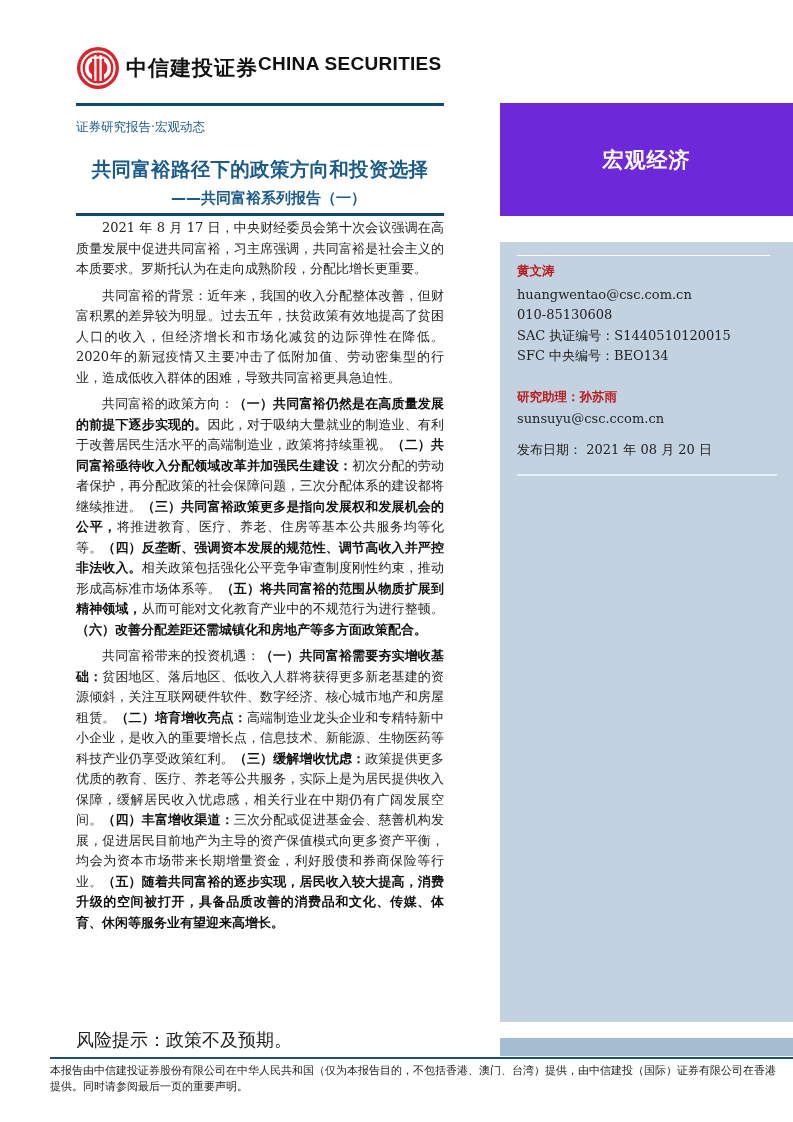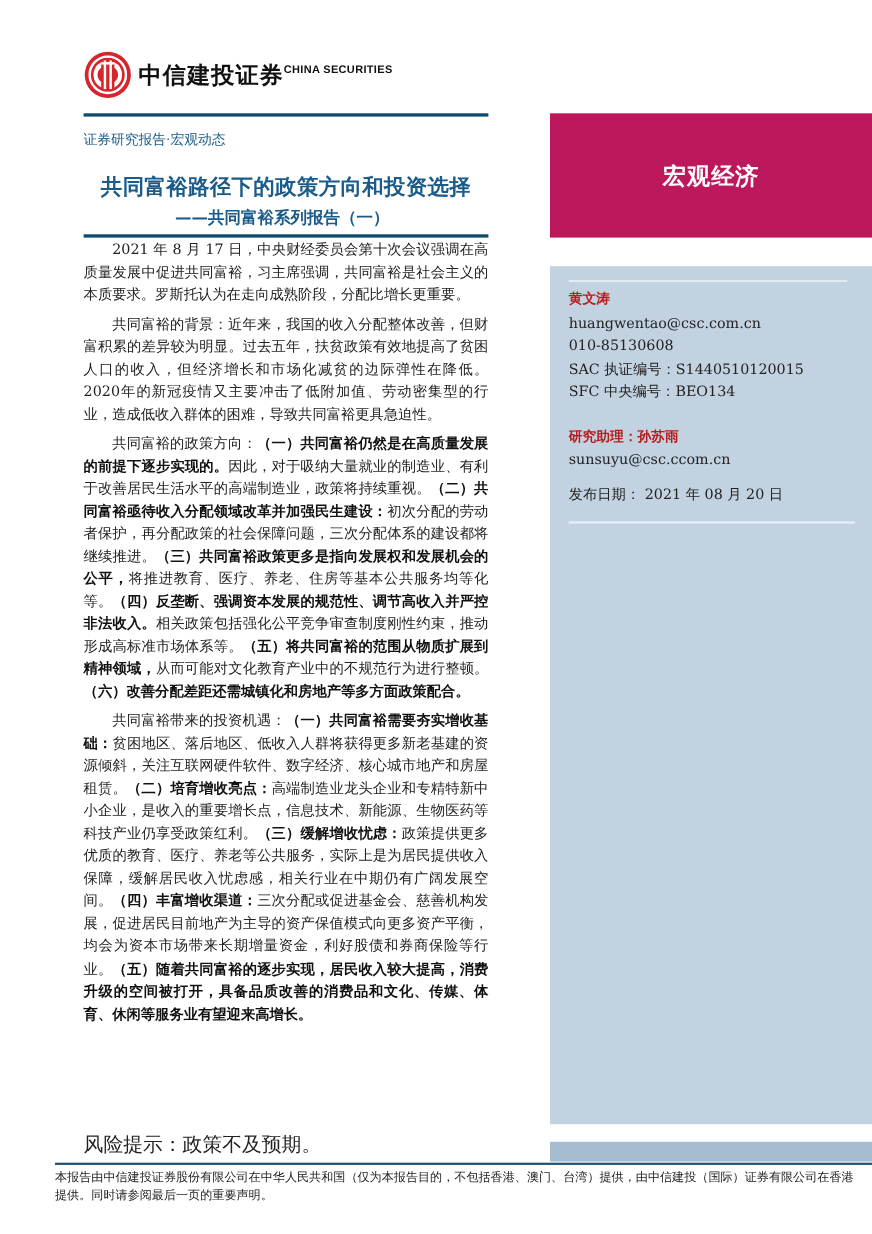--- a/index.html
+++ b/index.html
@@ -3,35 +3,35 @@
   <meta charset="utf-8">
   <style>
     * { margin: 0; padding: 0; box-sizing: border-box; }
     html, body { width: 793px; height: 1122px; background: #ffffff; overflow: hidden; }
     body { position: relative; font-family: "DejaVu Serif", "Liberation Serif", serif; color: #222; }
 
     .logo { position: absolute; left: 76px; top: 44px; height: 48px; display: flex; align-items: center; }
     .logo-mark { width: 44px; height: 44px; }
     .logo-text { margin-left: 6px; display: flex; flex-direction: row; }
     .logo-cn { font-family: "DejaVu Sans", sans-serif; font-weight: bold; font-size: 21px; color: #111; letter-spacing: 1px; line-height: 24px; }
-    .logo-en { font-family: "Liberation Sans", sans-serif; font-weight: bold; font-size: 10px; color: #111; line-height: 16px; letter-spacing: 0.3px; }
+    .logo-en { font-family: "Liberation Sans", sans-serif; font-weight: bold; font-size: 19px; color: #111; line-height: 16px; letter-spacing: 0.3px; }
 
     .top-rule { position: absolute; left: 76px; top: 103px; width: 368px; height: 3px; background: #0e4a6e; }
     .category { position: absolute; left: 76px; top: 119px; font-family: "DejaVu Sans", sans-serif; font-size: 12.5px; color: #1a5a88; }
 
     .title { position: absolute; left: 76px; width: 368px; top: 156px; text-align: center; font-family: "DejaVu Sans", sans-serif; font-weight: bold; font-size: 19.5px; color: #1b5b8a; letter-spacing: 0.3px; }
-    .subtitle { position: absolute; left: 64px; width: 368px; top: 189px; text-align: right; padding-right: 78px; font-family: "DejaVu Sans", sans-serif; font-weight: bold; font-size: 15px; color: #1b5b8a; }
+    .subtitle { position: absolute; left: 76px; width: 368px; top: 189px; text-align: right; padding-right: 78px; font-family: "DejaVu Sans", sans-serif; font-weight: bold; font-size: 15px; color: #1b5b8a; }
     .title-rule { position: absolute; left: 76px; top: 213px; width: 368px; height: 3px; background: #0e4a6e; }
 
     .body-col { position: absolute; left: 76px; top: 218px; width: 368px; }
     .para { font-size: 13px; line-height: 20.5px; text-align: justify; text-indent: 26px; margin-bottom: 6px; color: #222; }
     .para b { font-family: "DejaVu Sans", sans-serif; font-weight: bold; color: #111; }
     .risk { position: absolute; left: 76px; top: 990px; font-size: 18px; color: #222; margin-top: 38px; }
 
-    .sidebar-top { position: absolute; left: 500px; top: 103px; width: 293px; height: 113px; background: #be185d; display: flex; align-items: center; justify-content: center; }
+    .sidebar-top { position: absolute; left: 500px; top: 103px; width: 293px; height: 113px; background: #6d28d9; display: flex; align-items: center; justify-content: center; }
     .sidebar-top-label { font-family: "DejaVu Sans", sans-serif; font-weight: bold; font-size: 21px; color: #ffffff; letter-spacing: 1px; }
     .sidebar-panel { position: absolute; left: 500px; top: 242px; width: 293px; height: 780px; background: #c2d2e0; }
     .sidebar-panel-bottom { position: absolute; left: 500px; top: 1038px; width: 293px; height: 18px; background: #a6bdd1; }
     .sb-rule1 { position: absolute; left: 517px; top: 255px; width: 253px; height: 1px; background: #ffffff; }
     .sb-rule2 { position: absolute; left: 517px; top: 474px; width: 260px; height: 2px; background: #e6f0f8; }
     .sb-line { position: absolute; left: 517px; font-size: 13px; color: #222; }
     .sb-name { font-family: "DejaVu Sans", sans-serif; font-weight: bold; font-size: 12.5px; color: #b91c1c; }
 
     .footer-rule { position: absolute; left: 50px; top: 1057px; width: 743px; height: 2px; background: #1e4f72; }
     .footer-text { position: absolute; left: 50px; top: 1063px; width: 730px; font-size: 11px; line-height: 16px; color: #222; }

